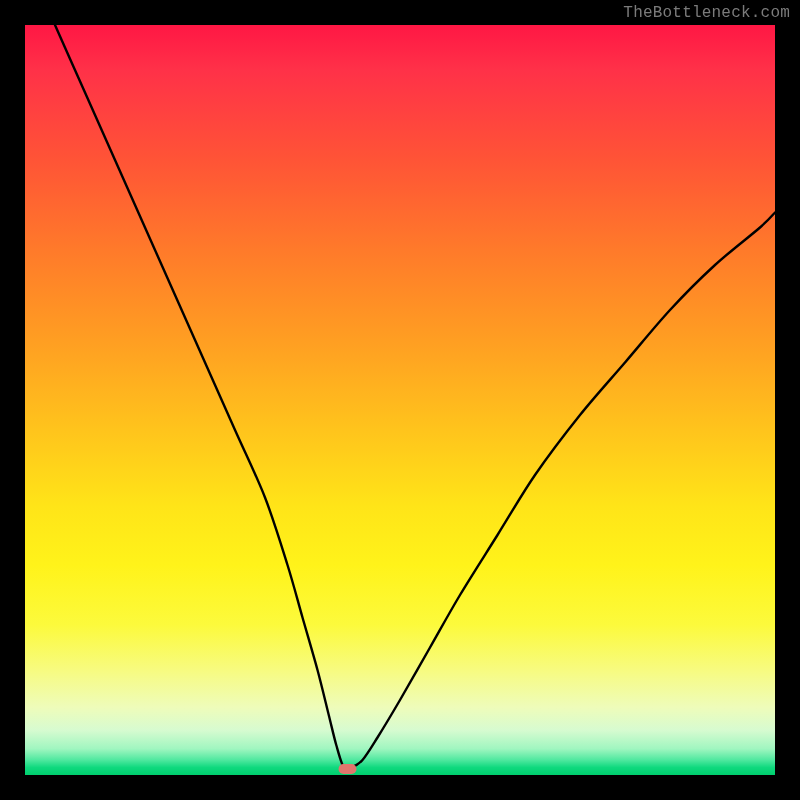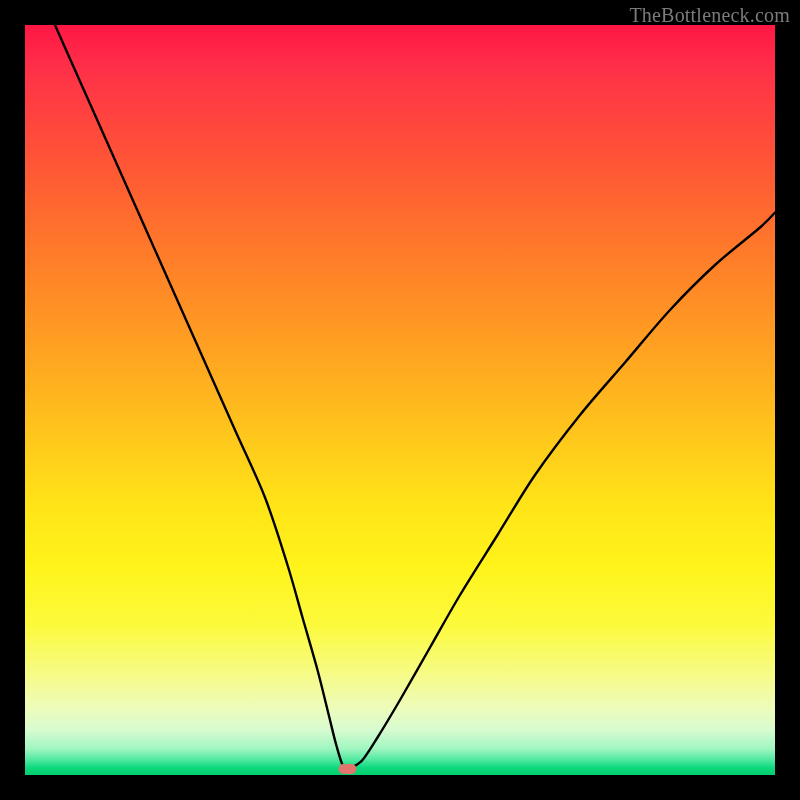--- a/index.html
+++ b/index.html
@@ -53,22 +53,22 @@
     stroke-linecap: round;
   }
   .marker {
     fill: #e0766d;
     stroke: none;
   }
   .watermark {
     position: absolute;
     top: 4px;
     right: 10px;
-    font-family: Liberation Serif, serif;
-    font-size: 20px;
+    font-family: Liberation Mono, monospace;
+    font-size: 16px;
     font-weight: 500;
     color: #7b7b7b;
     letter-spacing: 0.2px;
   }
 </style>
 </head>
 <body>
 
 <div class="outer">
   <div class="watermark">TheBottleneck.com</div>

